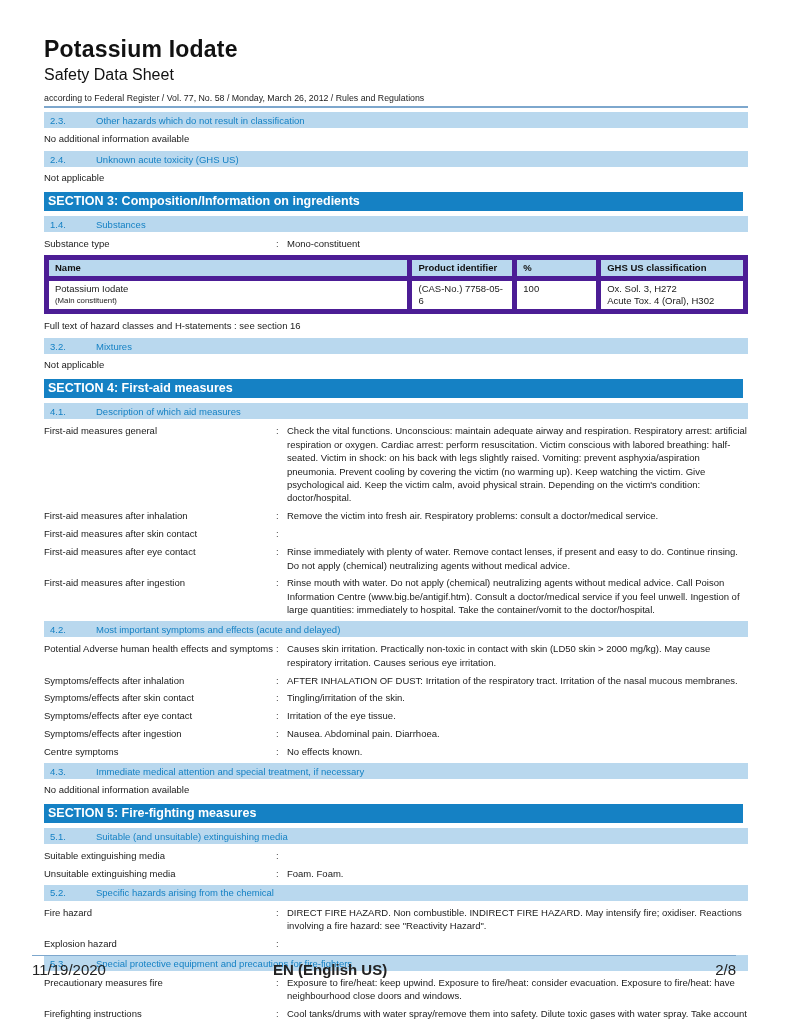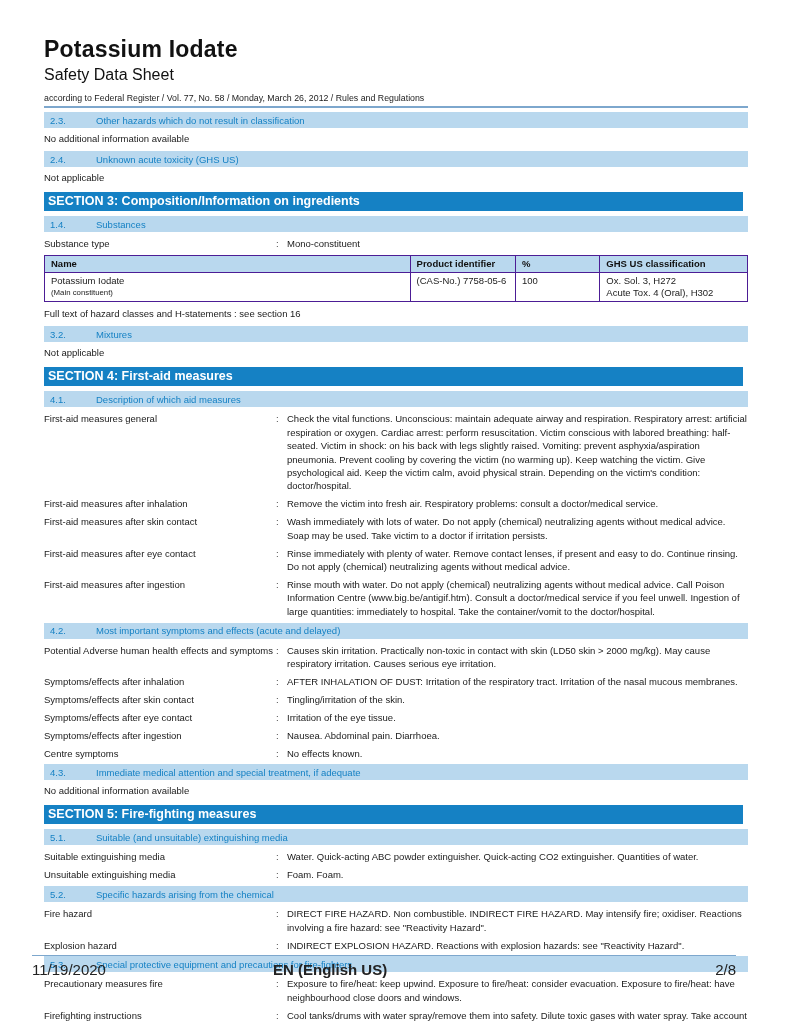--- a/index.html
+++ b/index.html
@@ -75,21 +75,21 @@
   .kv-row .colon { width: 11px; flex: none; color: #444; text-align: left; }
   .kv-row .value { flex: 1; }
   
   table.comp {
     width: 100%;
     border-collapse: collapse;
     margin: 5px 0 6px 0;
     font-size: 9.5px;
   }
   table.comp th, table.comp td {
-    border: 1px solid #4c1d95;
+    border: 5px solid #4c1d95;
     text-align: left;
     vertical-align: top;
     padding: 2px 6px 3px 6px;
   }
   table.comp th {
     background: #b9d8ee;
     font-weight: bold;
     color: #111;
   }
   table.comp td .cell-line { line-height: 11.5px; }
@@ -188,21 +188,20 @@
           <span class="value">Check the vital functions. Unconscious: maintain adequate airway and respiration. Respiratory arrest: artificial respiration or oxygen. Cardiac arrest: perform resuscitation. Victim conscious with labored breathing: half-seated. Victim in shock: on his back with legs slightly raised. Vomiting: prevent asphyxia/aspiration pneumonia. Prevent cooling by covering the victim (no warming up). Keep watching the victim. Give psychological aid. Keep the victim calm, avoid physical strain. Depending on the victim's condition: doctor/hospital.</span>
         </div>
         <div class="kv-row">
           <span class="label">First-aid measures after inhalation</span>
           <span class="colon">:</span>
           <span class="value">Remove the victim into fresh air. Respiratory problems: consult a doctor/medical service.</span>
         </div>
         <div class="kv-row">
           <span class="label">First-aid measures after skin contact</span>
           <span class="colon">:</span>
-          <span class="value">Wash immediately with lots of water. Do not apply (chemical) neutralizing agents without medical advice. Soap may be used. Take victim to a doctor if irritation persists.</span>
         </div>
         <div class="kv-row">
           <span class="label">First-aid measures after eye contact</span>
           <span class="colon">:</span>
           <span class="value">Rinse immediately with plenty of water. Remove contact lenses, if present and easy to do. Continue rinsing. Do not apply (chemical) neutralizing agents without medical advice.</span>
         </div>
         <div class="kv-row">
           <span class="label">First-aid measures after ingestion</span>
           <span class="colon">:</span>
           <span class="value">Rinse mouth with water. Do not apply (chemical) neutralizing agents without medical advice. Call Poison Information Centre (www.big.be/antigif.htm). Consult a doctor/medical service if you feel unwell. Ingestion of large quantities: immediately to hospital. Take the container/vomit to the doctor/hospital.</span>
@@ -236,51 +235,49 @@
           <span class="colon">:</span>
           <span class="value">Nausea. Abdominal pain. Diarrhoea.</span>
         </div>
         <div class="kv-row">
           <span class="label">Centre symptoms</span>
           <span class="colon">:</span>
           <span class="value">No effects known.</span>
         </div>
         <div class="sub-bar">
           <span class="num">4.3.</span>
-          <span class="ttl">Immediate medical attention and special treatment, if adequate</span>
+          <span class="ttl">Immediate medical attention and special treatment, if necessary</span>
         </div>
         <div class="plain-row">No additional information available</div>
         <div class="section-bar">SECTION 5: Fire-fighting measures</div>
         <div class="sub-bar">
           <span class="num">5.1.</span>
           <span class="ttl">Suitable (and unsuitable) extinguishing media</span>
         </div>
         <div class="kv-row">
           <span class="label">Suitable extinguishing media</span>
           <span class="colon">:</span>
-          <span class="value">Water. Quick-acting ABC powder extinguisher. Quick-acting CO2 extinguisher. Quantities of water.</span>
         </div>
         <div class="kv-row">
           <span class="label">Unsuitable extinguishing media</span>
           <span class="colon">:</span>
           <span class="value">Foam. Foam.</span>
         </div>
         <div class="sub-bar">
           <span class="num">5.2.</span>
           <span class="ttl">Specific hazards arising from the chemical</span>
         </div>
         <div class="kv-row">
           <span class="label">Fire hazard</span>
           <span class="colon">:</span>
           <span class="value">DIRECT FIRE HAZARD. Non combustible. INDIRECT FIRE HAZARD. May intensify fire; oxidiser. Reactions involving a fire hazard: see "Reactivity Hazard".</span>
         </div>
         <div class="kv-row">
           <span class="label">Explosion hazard</span>
           <span class="colon">:</span>
-          <span class="value">INDIRECT EXPLOSION HAZARD. Reactions with explosion hazards: see "Reactivity Hazard".</span>
         </div>
         <div class="sub-bar">
           <span class="num">5.3.</span>
           <span class="ttl">Special protective equipment and precautions for fire-fighters</span>
         </div>
         <div class="kv-row">
           <span class="label">Precautionary measures fire</span>
           <span class="colon">:</span>
           <span class="value">Exposure to fire/heat: keep upwind. Exposure to fire/heat: consider evacuation. Exposure to fire/heat: have neighbourhood close doors and windows.</span>
         </div>

